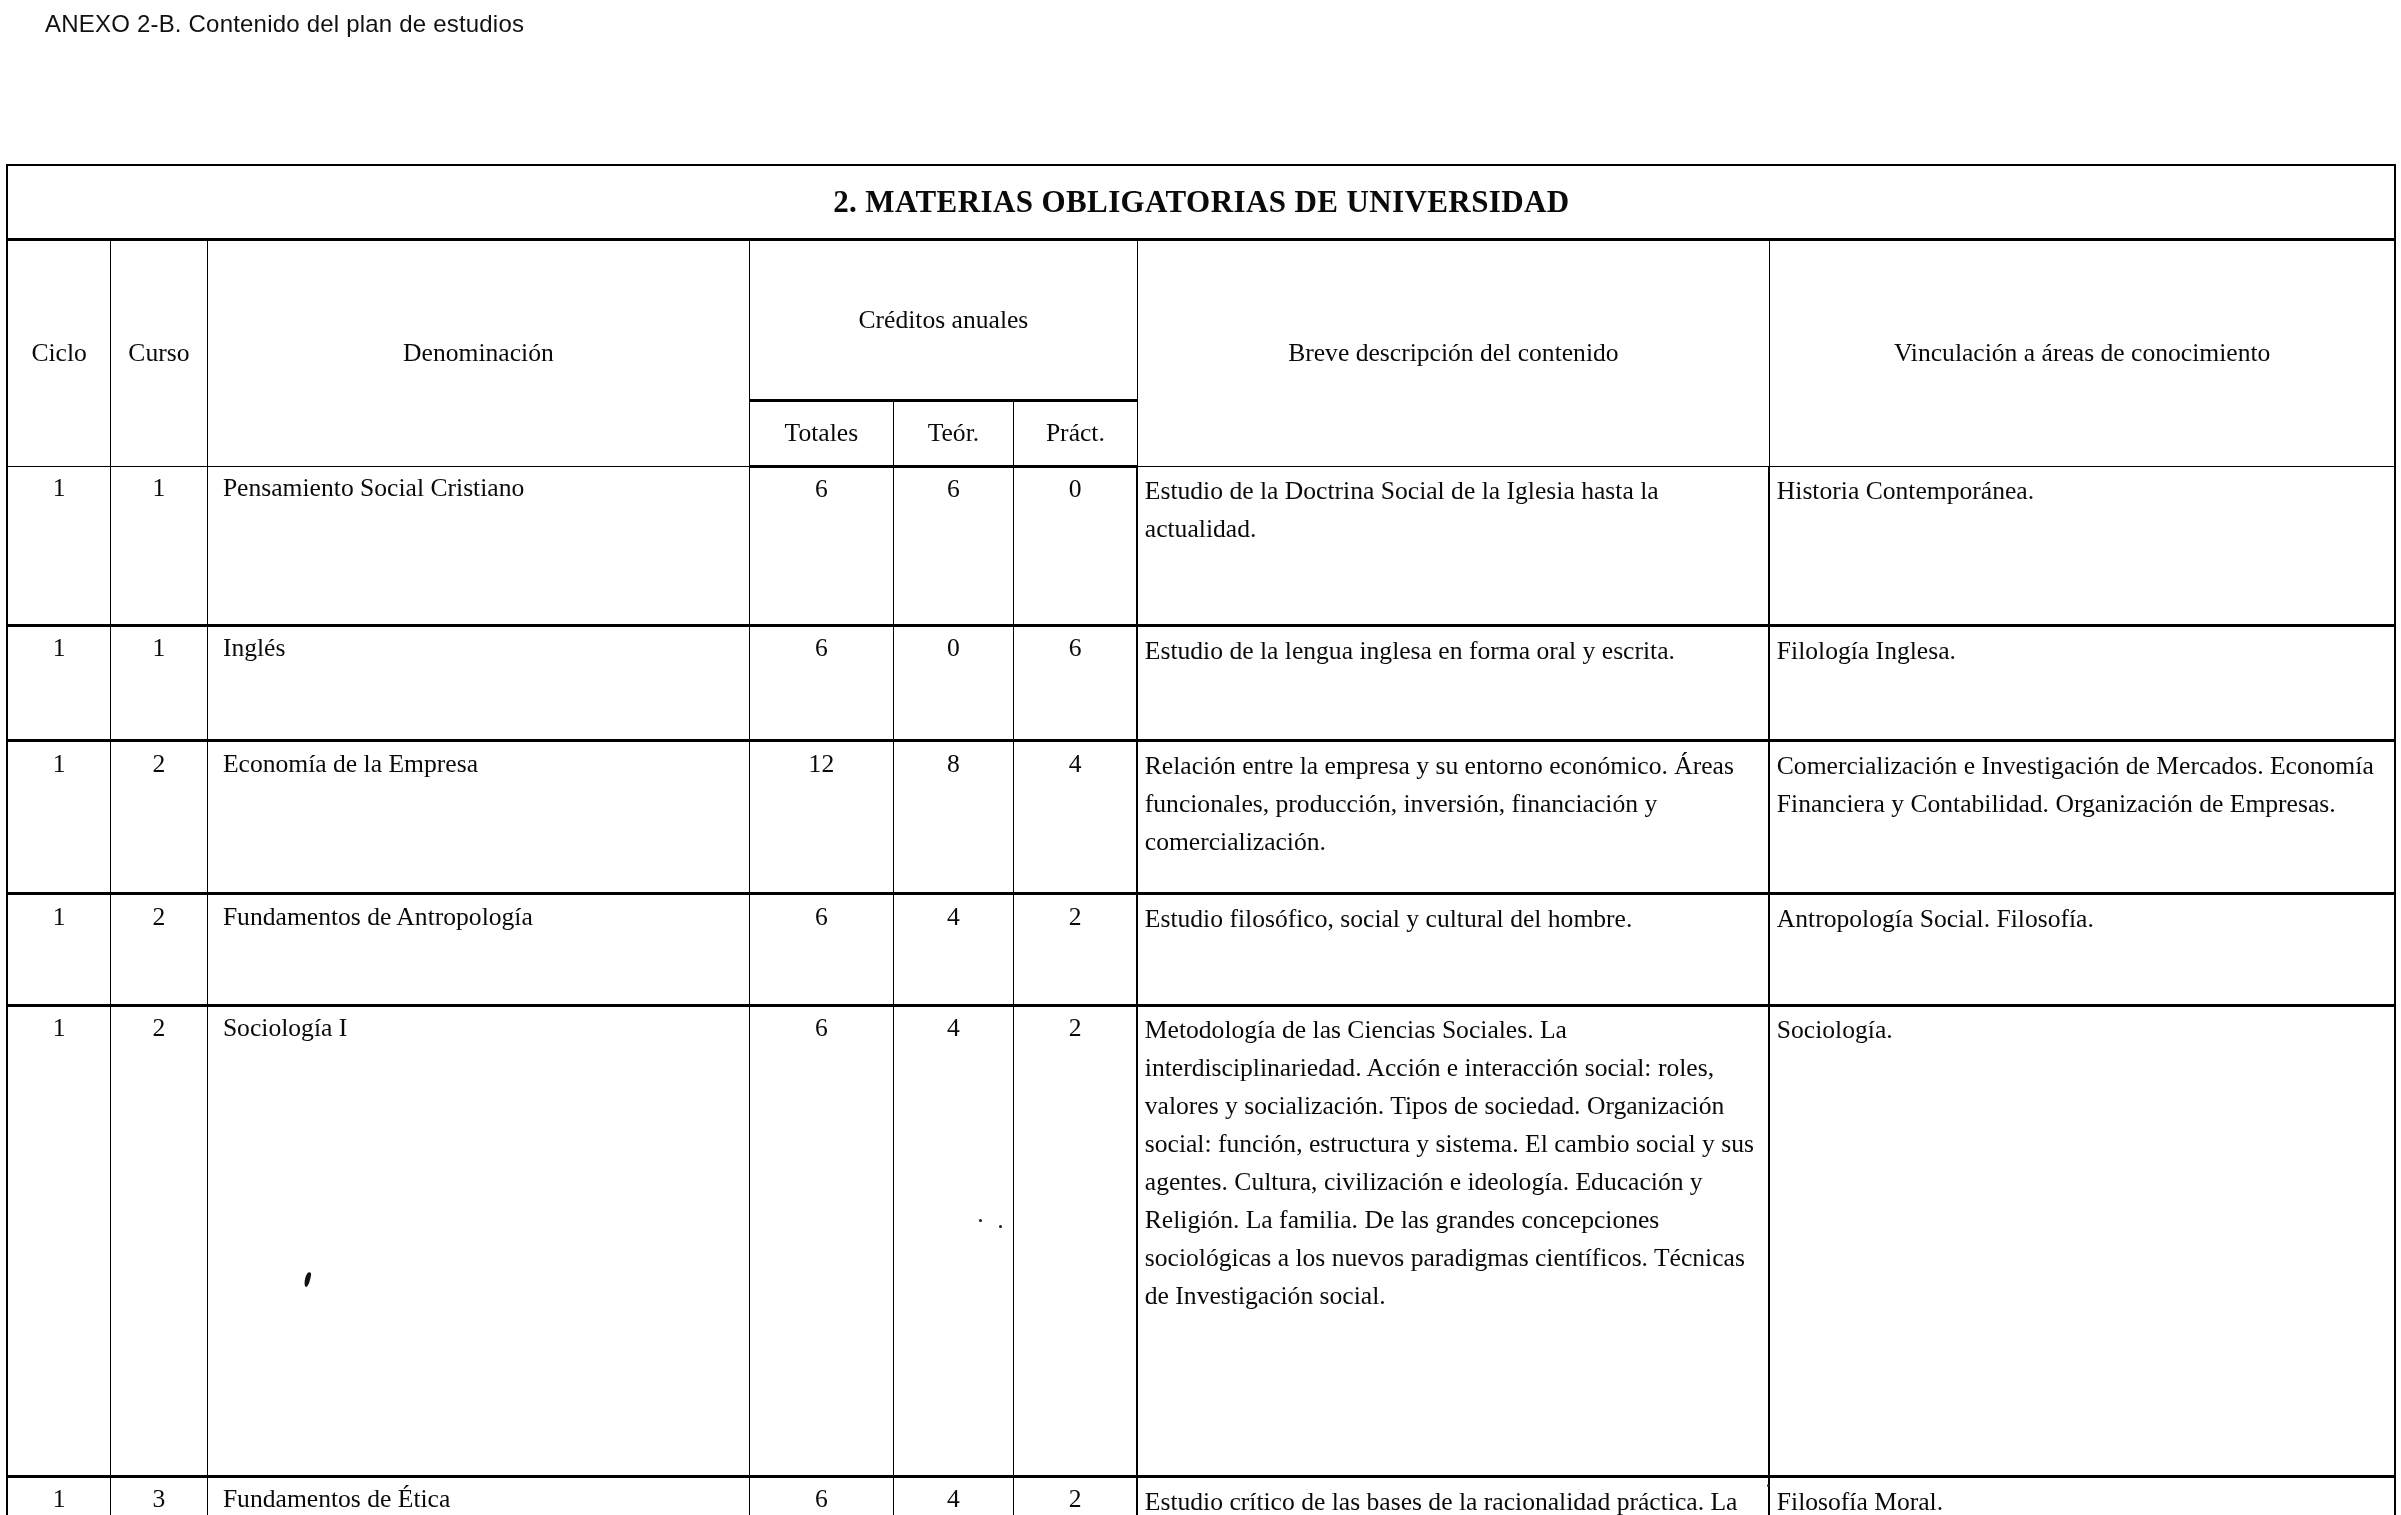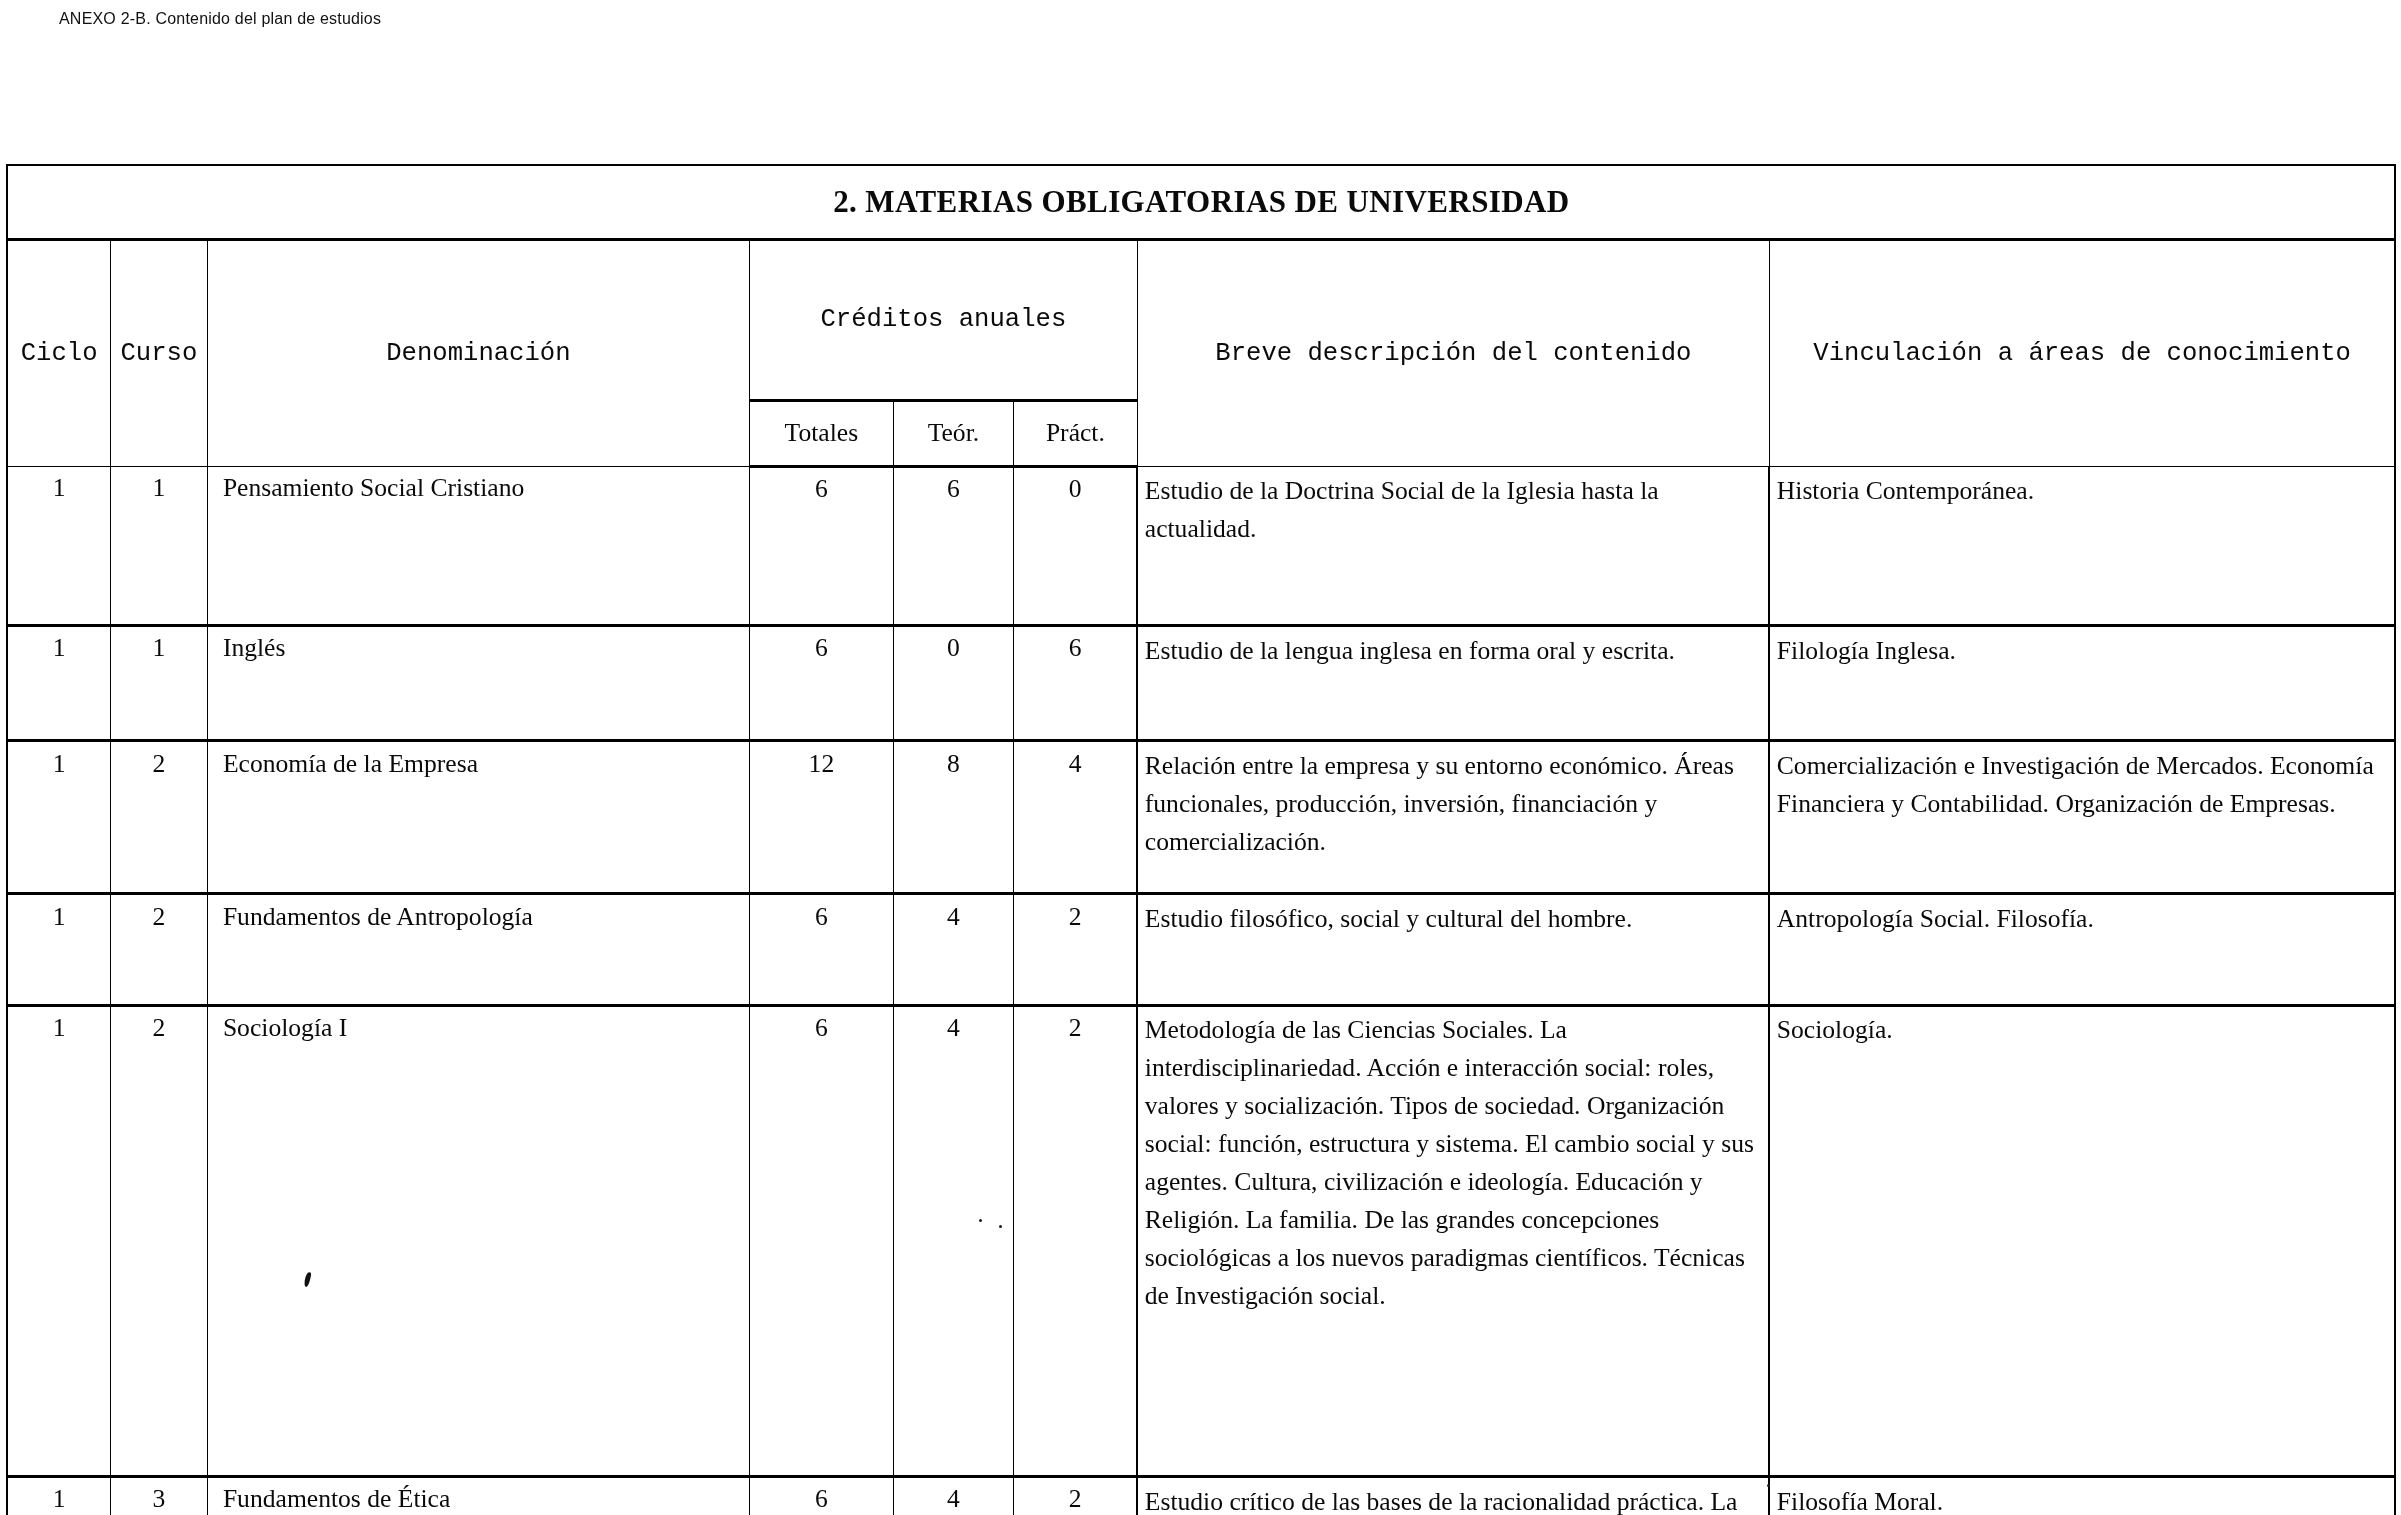--- a/index.html
+++ b/index.html
@@ -9,23 +9,23 @@
     height: 1515px;
     background: #ffffff;
     font-family: "Liberation Serif", "DejaVu Serif", serif;
     color: #0a0a0a;
     overflow: hidden;
   }
 
   
   .annex {
     position: absolute;
-    left: 59px; top: 9.6px;
+    left: 45px; top: 9.6px;
     font-family: "Liberation Sans", "DejaVu Sans", sans-serif;
-    font-size: 16px;
+    font-size: 24px;
     letter-spacing: 0.2px;
     color: #111;
   }
   .head-right { position: absolute; left: 1125px; top: 4.8px; width: 1198px; }
   .uni    { font-size: 27px; font-weight: bold; letter-spacing: 0.2px; }
   .plan   { font-size: 25.6px; margin-top: 27px; }
   .degree { font-size: 25.6px; font-weight: bold; margin-top: 9.6px; }
 
   
   table.plan-table {
@@ -48,21 +48,21 @@
     height: 62px;
     text-align: center;
     vertical-align: middle;
     font-weight: bold;
     font-size: 31px;
     border-bottom-width: 3.2px;
     letter-spacing: 0.4px;
   }
 
   tr.hdr td { text-align: center; vertical-align: middle; font-size: 25.6px; }
-  tr.hdr1 td { height: 149px; font-family: Liberation Mono, monospace; }
+  tr.hdr1 td { height: 149px; }
   tr.hdr1 td.creditos { border-bottom-width: 3.2px; }
   tr.hdr2 td { height: 53px; border-bottom-width: 3.2px; }
 
   tr.data td { border-bottom-width: 3.2px; }
   tr.row0 td { height: 145px; }
   tr.row1 td { height: 101px; }
   tr.row2 td { height: 139px; }
   tr.row3 td { height: 97px; }
   tr.row4 td { height: 457px; }
   tr.row5 td { height: 96px; }

